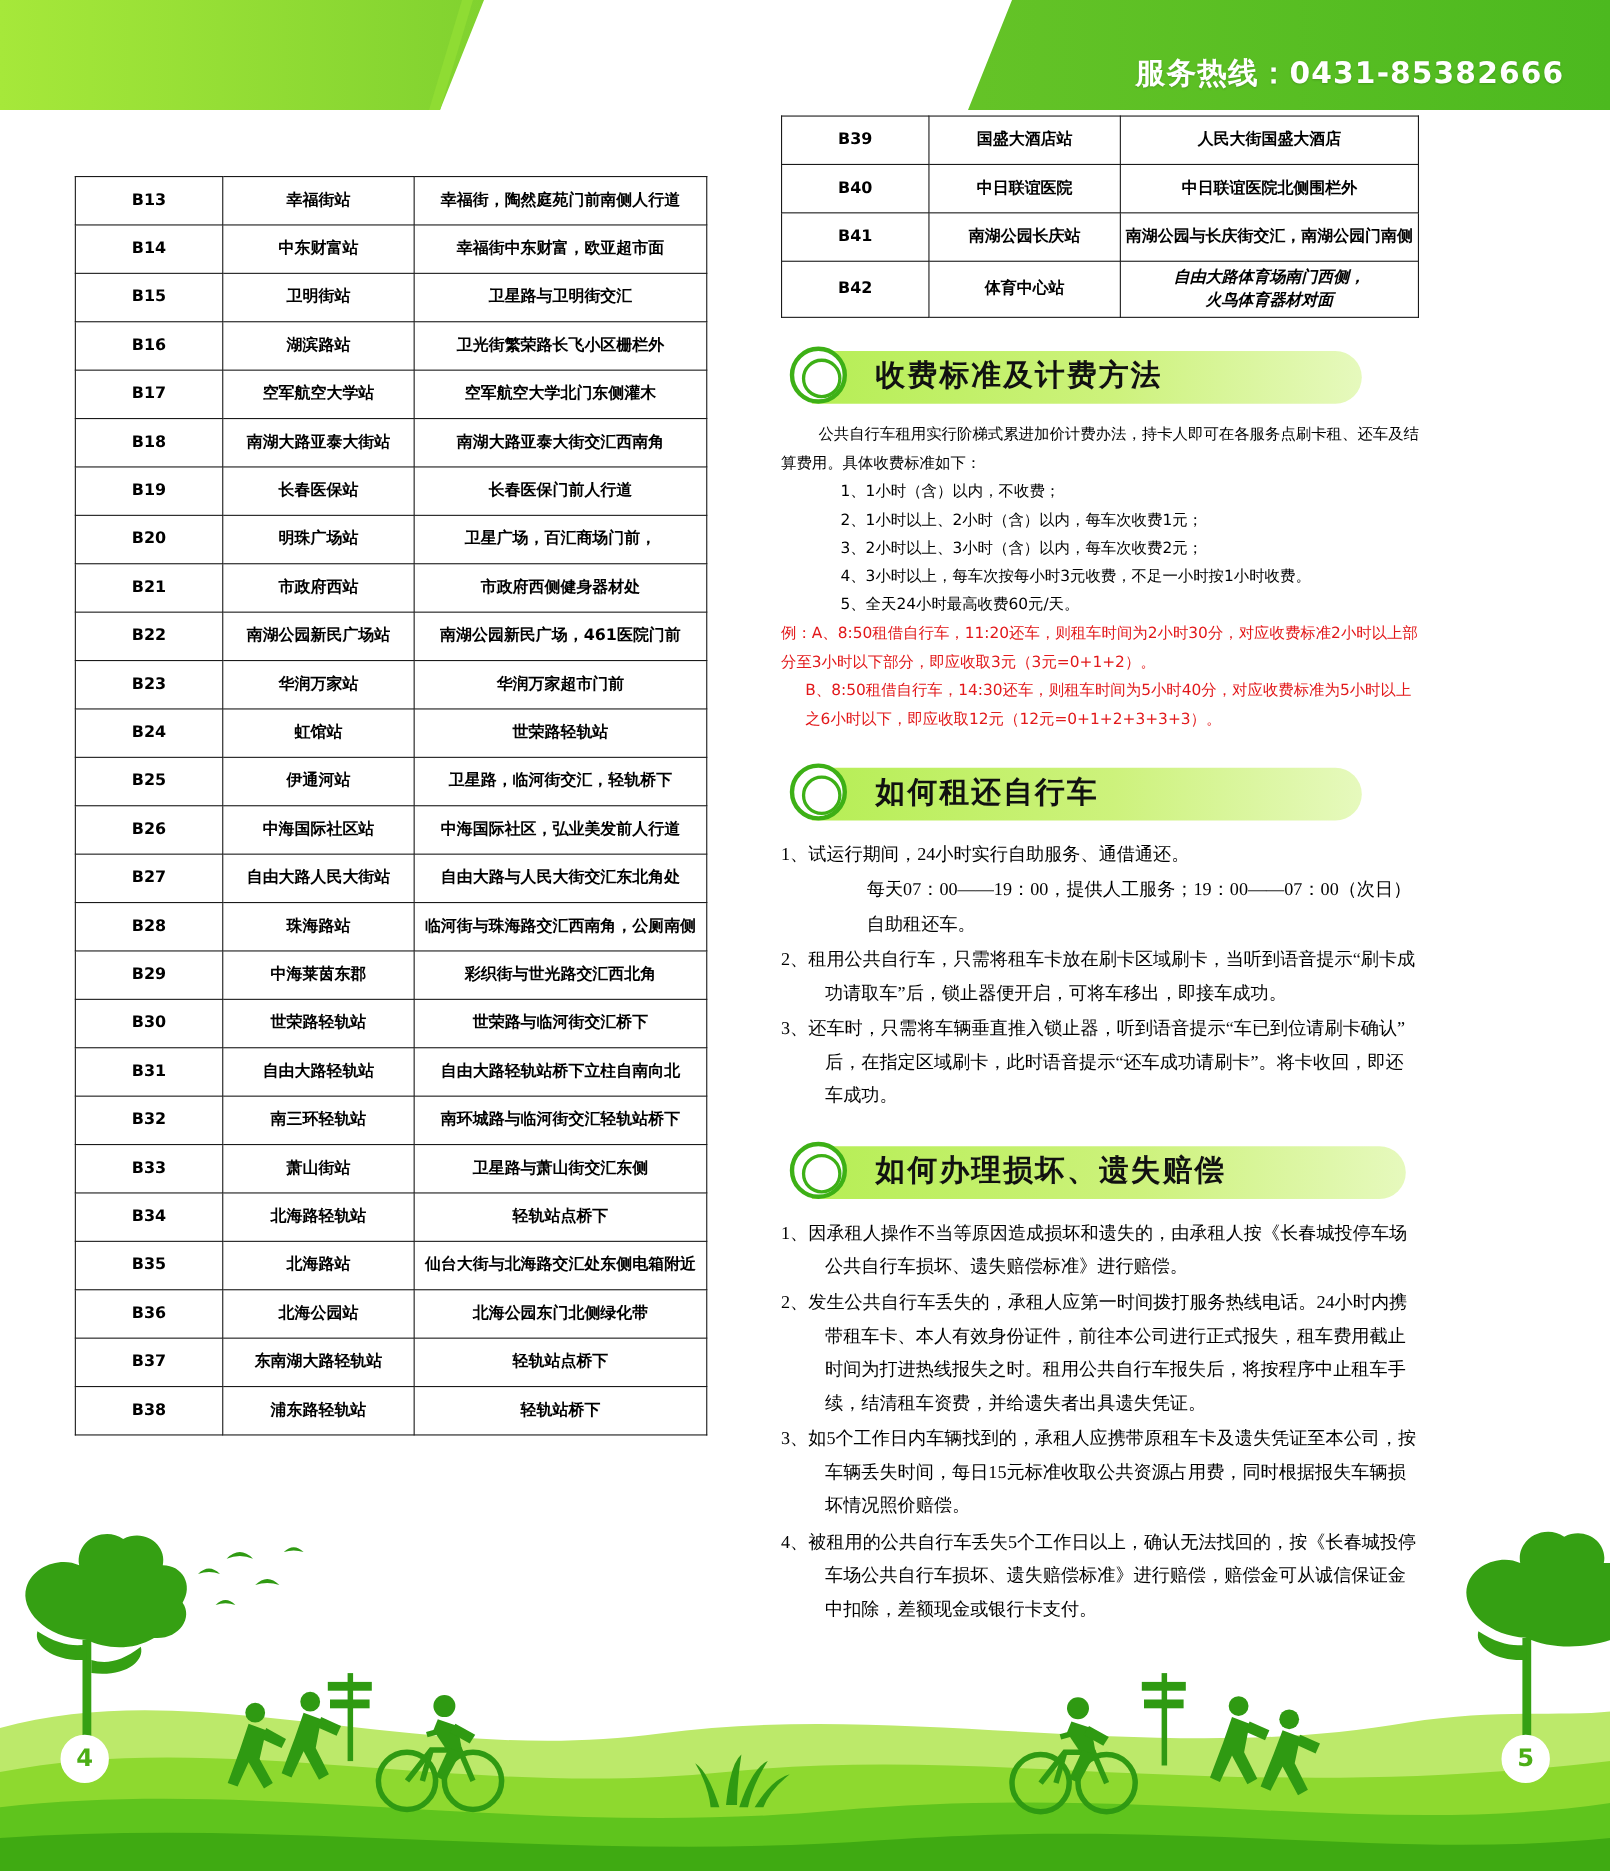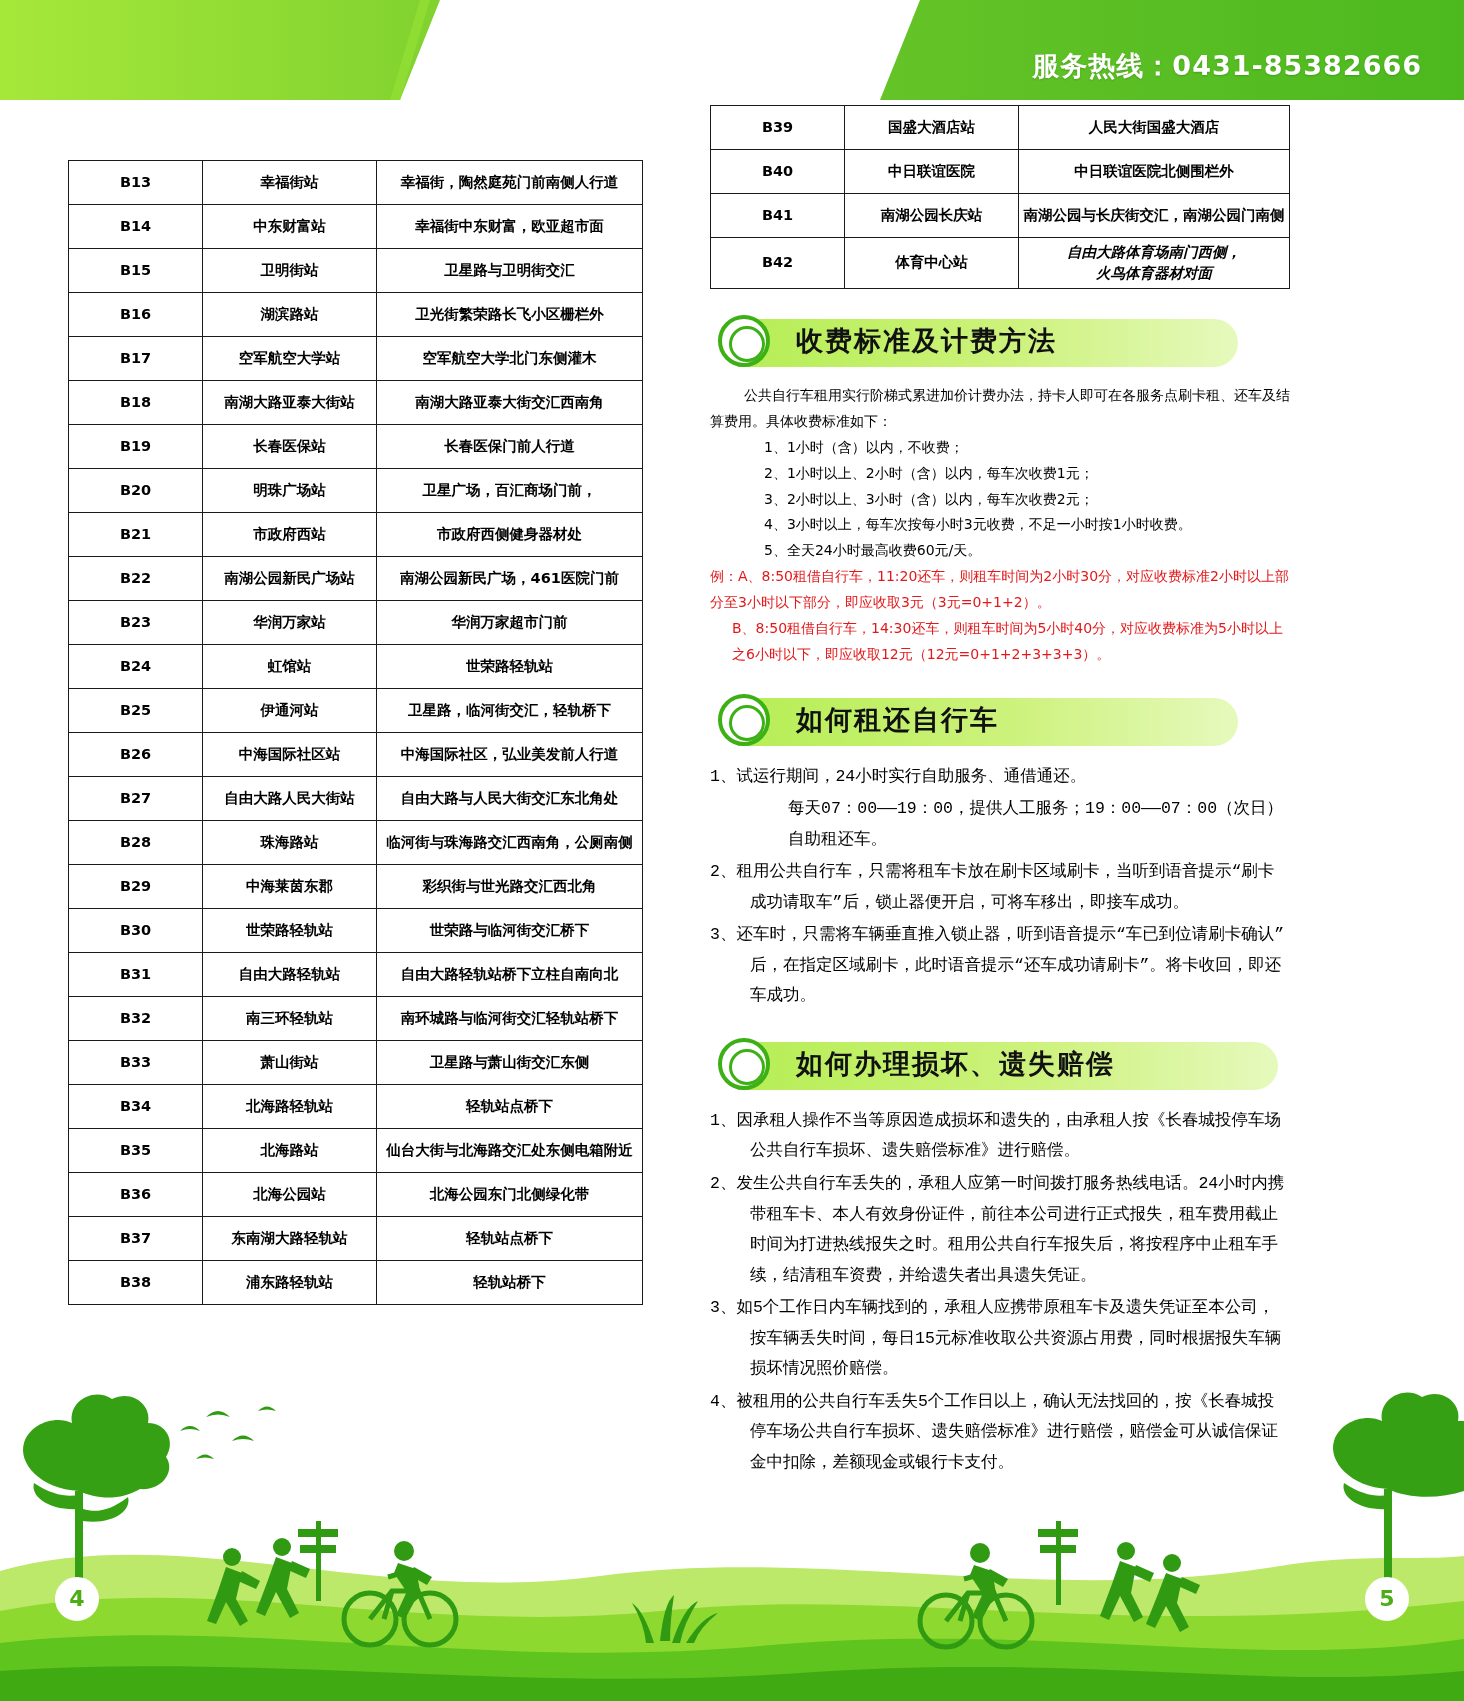--- a/index.html
+++ b/index.html
@@ -90,21 +90,21 @@
   }
   .para .indent{text-indent:34px;display:block;}
   .para .li-num{display:block;margin-left:20px;}
   .red{color:#e2181a;}
   .red .lihang{display:block;}
 
   ol.qa{margin:0;padding:0;list-style:none;}
   ol.qa li{
     font-size:16.5px;line-height:1.85;color:#000;
     padding-left:40px;text-indent:-40px;margin-bottom:2px;
-    font-family:Liberation Mono, monospace;
+    font-family:Liberation Serif, serif;
   }
 
   
   .footer{
     position:absolute;left:0;bottom:0;width:1464px;height:330px;
     overflow:hidden;
   }
   .pagenum{
     position:absolute;bottom:80px;width:40px;height:40px;border-radius:50%;
     background:#ffffff;color:#4cae16;font-weight:bold;font-size:22px;

